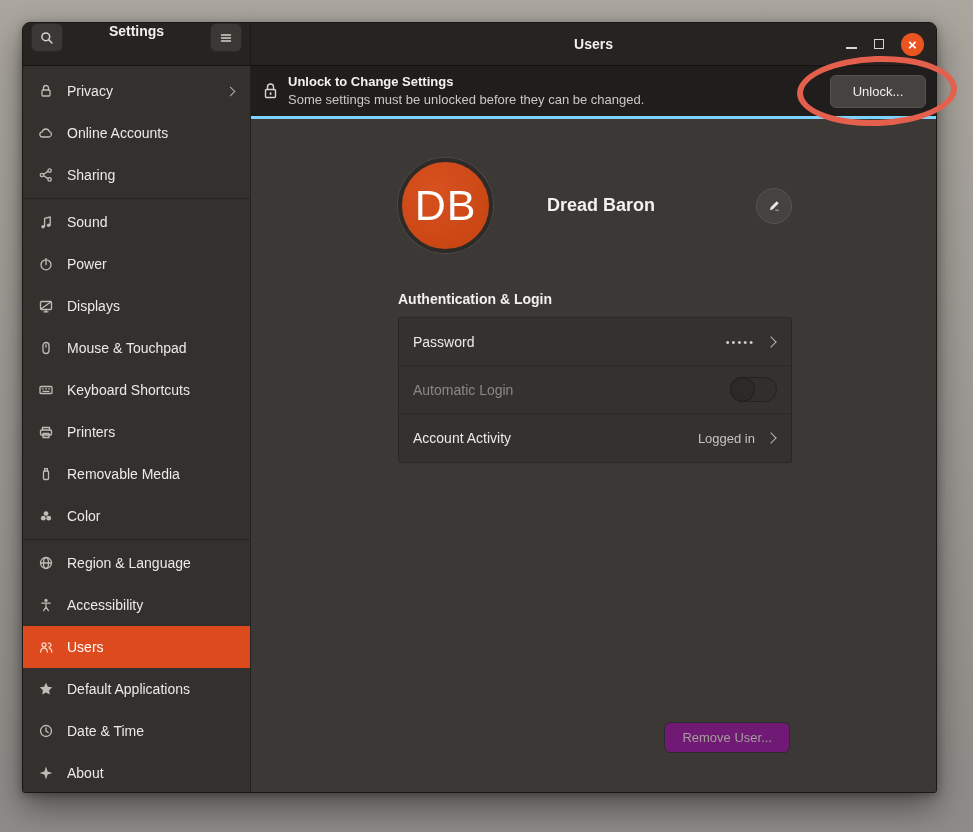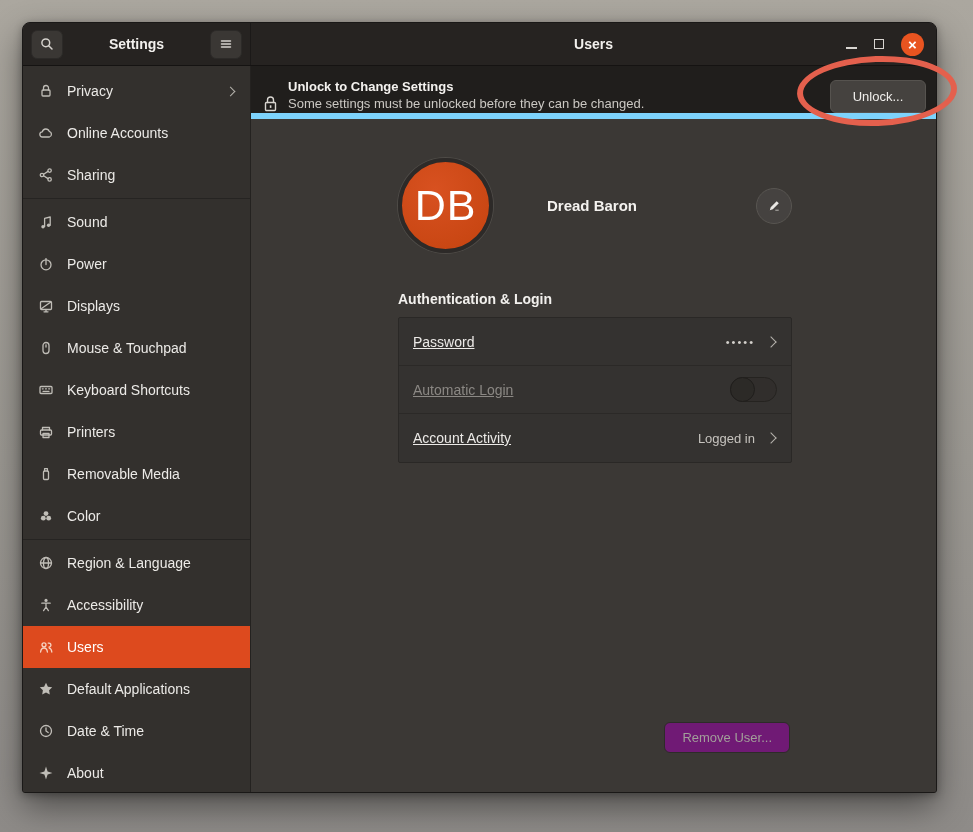--- a/index.html
+++ b/index.html
@@ -12,21 +12,21 @@
   }
   .window {
     position:absolute; left:22px; top:22px; width:915px; height:771px;
     background:#3b3835; border:1px solid #1a1817;
     border-radius:8px 8px 3px 3px; overflow:hidden;
     box-shadow:0 14px 34px rgba(0,0,0,.45), 0 2px 8px rgba(0,0,0,.3);
     display:flex; flex-direction:column;
   }
   
   .titlebar { height:43px; display:flex; background:#262321; border-bottom:1px solid #151312; flex:none; }
-  .tb-side { width:228px; flex:none; display:flex; align-items:center; justify-content:space-between;
+  .tb-side { width:228px; flex:none; display:flex; justify-content:space-between;
              padding:0 8px; border-right:1px solid #1b1918; position:relative; }
   .tb-title { font-size:14px; font-weight:bold; color:#f2f0ed; position:absolute; left:50%; transform:translateX(-50%); }
   .tb-btn { width:32px; height:29px; border-radius:6px; background:#3a3734; border:1px solid #2c2a28;
             display:flex; align-items:center; justify-content:center; }
   .tb-main { flex:1; position:relative; display:flex; align-items:center; }
   .tb-main .tb-title { left:50%; }
   .win-controls { position:absolute; right:12px; top:0; height:100%; display:flex; align-items:center; gap:17px; }
   .wc-min { width:11px; height:2px; background:#d8d5d1; margin-top:8px; }
   .wc-max { width:10px; height:10px; border:1.5px solid #d8d5d1; }
   .wc-close { width:23px; height:23px; border-radius:50%; background:#E95420; color:#fff;
@@ -39,42 +39,42 @@
   .sb-item svg { flex:none; }
   .sb-item .stroke { stroke:#c0bdb7; stroke-width:1.3; fill:none; stroke-linecap:round; stroke-linejoin:round; }
   .sb-item .fill { fill:#c0bdb7; }
   .sb-item.sel { background:#DD4A1E; color:#ffffff; }
   .sb-item.sel .stroke { stroke:#f6d4c3; }
   .sb-sep { height:1px; background:#262422; margin:2px 0; }
   .sb-chevron { position:absolute; right:16px; width:7px; height:7px;
                 border-right:1.5px solid #b5b2ac; border-top:1.5px solid #b5b2ac; transform:rotate(45deg); }
   
   .main { flex:1; display:flex; flex-direction:column; min-width:0; }
-  .unlock-bar { height:53px; flex:none; background:#201e1c; border-bottom:6px solid #7dd3fc;
-                display:flex; align-items:flex-end; padding:0 10px 0 12px; }
+  .unlock-bar { height:53px; flex:none; background:#201e1c; border-bottom:3px solid #7dd3fc;
+                display:flex; align-items:center; padding:0 10px 0 12px; }
   .unlock-text { margin-left:10px; }
   .unlock-title { font-size:13px; font-weight:bold; color:#f4f2ef; line-height:1.35; }
   .unlock-sub { font-size:13px; color:#cbc8c3; line-height:1.35; }
   .unlock-btn { margin-left:auto; width:96px; height:33px; background:#45423f; border:1px solid #56534f;
                 border-radius:6px; color:#f0eeeb; font-size:13px; display:flex; align-items:center; justify-content:center; }
   .content { flex:1; position:relative; background:#3b3835; }
   .user-row { position:absolute; left:147px; top:39px; width:394px; height:95px; display:flex; align-items:center;gap:39px; }
   .avatar { width:95px; height:95px; flex:none; border-radius:50%; background:radial-gradient(circle at 38% 32%, #d85120, #c4430f);
             border:4px solid #2d2a28; box-shadow:0 0 0 1px #4e4b47;
             display:flex; align-items:center; justify-content:center;
             color:#ffffff; font-size:43px; letter-spacing:1px; }
-  .user-name { margin-left:15px; font-size:15px; font-weight:bold; color:#f4f2ef; }
+  .user-name { margin-left:15px; font-size:18px; font-weight:bold; color:#f4f2ef; }
   .edit-btn { margin-left:auto; width:36px; height:36px; border-radius:50%; background:#454240; border:1px solid #585551;
               display:flex; align-items:center; justify-content:center; }
   .section-label { position:absolute; left:147px; top:172px; font-size:14px; font-weight:bold; color:#f2f0ed; }
   .auth-list { position:absolute; left:147px; top:198px; width:394px; background:#343230;
                border:1px solid #2a2826; border-radius:2px; }
   .auth-row { height:48px; display:flex; align-items:center; padding:0 14px; border-bottom:1px solid #2b2927; }
   .auth-row:last-child { border-bottom:none; }
-  .row-label { font-size:14px; color:#eceae7;text-decoration:underline; }
+  .row-label { font-size:14px; color:#eceae7; }
   .auth-row.disabled .row-label { color:#8b8884; }
   .row-right { margin-left:auto; display:flex; align-items:center; gap:12px; }
   .row-value { font-size:13px; color:#c6c3be; }
   .dots { font-size:11px; letter-spacing:2px; color:#d3d0cb; }
   .row-chevron { width:8px; height:8px; border-right:1.5px solid #b5b2ac; border-top:1.5px solid #b5b2ac;
                  transform:rotate(45deg); margin-right:2px; }
   .toggle { width:47px; height:25px; border-radius:13px; background:#312e2c; border:1px solid #252320; position:relative; }
   .toggle .knob { position:absolute; left:-1px; top:-1px; width:25px; height:25px; border-radius:50%;
                   background:#2c2a27; border:1px solid #201e1c; }
   .remove-btn { position:absolute; top:603px; right:146px; height:31px; padding:0 17px;

